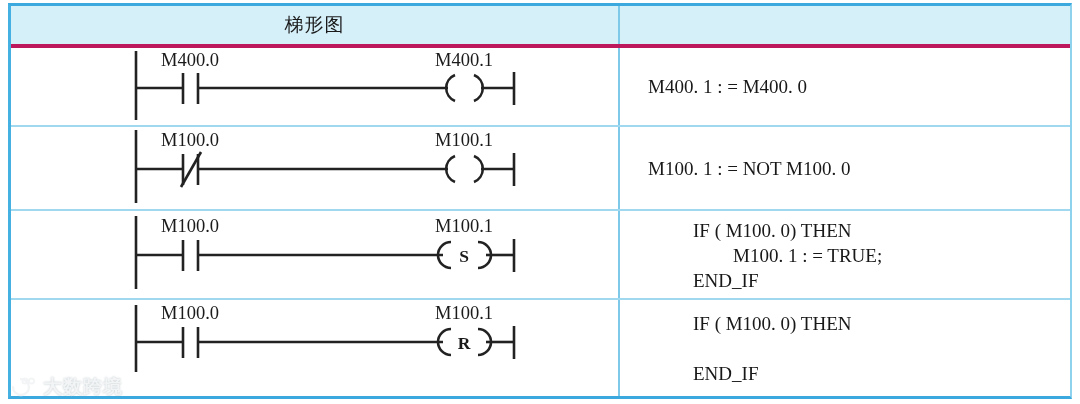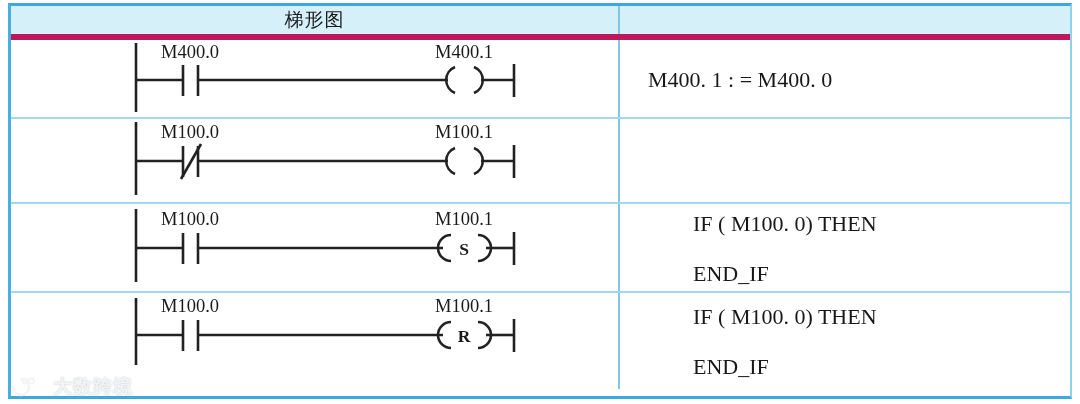--- a/index.html
+++ b/index.html
@@ -15,23 +15,23 @@
     width:1064px;height:396px;
     border-top:3px solid #3ba9de;
     border-left:3px solid #45b0e2;
     border-right:2px solid #8fd2ee;
     border-bottom:3px solid #3ba9de;
     box-sizing:border-box;
     display:flex;flex-direction:column;
   }
   .row{display:flex;width:100%;box-sizing:border-box;}
   .row.hdr{
-    height:34px;
+    height:42px;
     background:#d6f0fa;
-    border-bottom:6px solid #be185d;
+    border-bottom:4px solid #be185d;
   }
   .row.r1{height:79px;border-bottom:2px solid #9fd8ef;}
   .row.r2{height:85px;border-bottom:2px solid #9fd8ef;}
   .row.r3{height:89px;border-bottom:2px solid #9fd8ef;}
   .row.r4{height:96px;}
   .cL{
     width:609px;box-sizing:border-box;
     border-right:2px solid #7ec9e9;
     position:relative;
   }
@@ -48,34 +48,34 @@
   }
 
   
   .ladder{position:absolute;left:0;top:0;width:100%;height:100%;}
   .ladder svg{display:block;}
 
   
   .scl{
     position:absolute;
     left:28px;
-    font-size:22px;
+    font-size:19px;
     color:#181818;
     line-height:25px;
     white-space:pre;
     font-family:"Liberation Serif","DejaVu Serif",serif;
   }
   .scl.one{top:50%;transform:translateY(-50%);}
   .scl.blk{top:50%;transform:translateY(-50%);margin-left:45px;}
   .scl .ind{display:inline-block;width:40px;}
 
   
   .wm{
     position:absolute;left:10px;bottom:4px;
-    display:flex;align-items:center;gap:17px;
+    display:flex;align-items:center;gap:7px;
     opacity:.92;
     pointer-events:none;
   }
   .wm .logo{
     width:26px;height:22px;position:relative;
   }
   .wm .wmtxt{
     font-family:"DejaVu Sans","Liberation Sans",sans-serif;
     font-size:19px;font-weight:bold;color:#f2f4f5;
     letter-spacing:1px;
@@ -132,20 +132,23 @@
             <line x1="470" y1="42" x2="503" y2="42"></line>
             <line x1="503" y1="26" x2="503" y2="59"></line>
           </g>
           <path d="M444 29 A 14 14 0 0 0 444 55" stroke="#222" stroke-width="2.6" fill="none"></path>
           <path d="M463 29 A 14 14 0 0 1 463 55" stroke="#222" stroke-width="2.6" fill="none"></path>
           <text x="179" y="19" font-family="Liberation Serif, DejaVu Serif, serif" font-size="18.5" fill="#1a1a1a" text-anchor="middle">M100.0</text>
           <text x="453" y="19" font-family="Liberation Serif, DejaVu Serif, serif" font-size="18.5" fill="#1a1a1a" text-anchor="middle">M100.1</text>
         </svg>
       </div>
     </div>
+    <div class="cR">
+      <div class="scl one"><span>M100. 1 : = NOT M100. 0</span></div>
+    </div>
   </div>
 
   <div class="row r3">
     <div class="cL">
       <div class="ladder">
         <svg width="609" height="87" viewBox="0 0 609 87" xmlns="http://www.w3.org/2000/svg">
           <g stroke="#222" stroke-width="2.6" fill="none" stroke-linecap="butt">
             <line x1="125" y1="5" x2="125" y2="78"></line>
             <line x1="125" y1="44" x2="172" y2="44"></line>
             <line x1="172" y1="29" x2="172" y2="60"></line>
@@ -156,21 +159,21 @@
           </g>
           <path d="M440 31 A 13 13 0 0 0 440 57" stroke="#222" stroke-width="2.6" fill="none"></path>
           <path d="M467 31 A 13 13 0 0 1 467 57" stroke="#222" stroke-width="2.6" fill="none"></path>
           <text x="453" y="51" font-family="Liberation Serif, DejaVu Serif, serif" font-size="17.5" font-weight="bold" fill="#1a1a1a" text-anchor="middle">S</text>
           <text x="179" y="21" font-family="Liberation Serif, DejaVu Serif, serif" font-size="18.5" fill="#1a1a1a" text-anchor="middle">M100.0</text>
           <text x="453" y="21" font-family="Liberation Serif, DejaVu Serif, serif" font-size="18.5" fill="#1a1a1a" text-anchor="middle">M100.1</text>
         </svg>
       </div>
     </div>
     <div class="cR">
-      <div class="scl blk"><span>IF ( M100. 0) THEN</span><br><span class="ind"></span><br><span>END_IF</span></div>
+      <div class="scl blk"><span>IF ( M100. 0) THEN</span><br><span class="ind"></span><span>M100. 1 : = TRUE;</span><br><span>END_IF</span></div>
     </div>
   </div>
 
   <div class="row r4">
     <div class="cL">
       <div class="ladder">
         <svg width="609" height="94" viewBox="0 0 609 94" xmlns="http://www.w3.org/2000/svg">
           <g stroke="#222" stroke-width="2.6" fill="none" stroke-linecap="butt">
             <line x1="125" y1="5" x2="125" y2="72"></line>
             <line x1="125" y1="42" x2="172" y2="42"></line>

